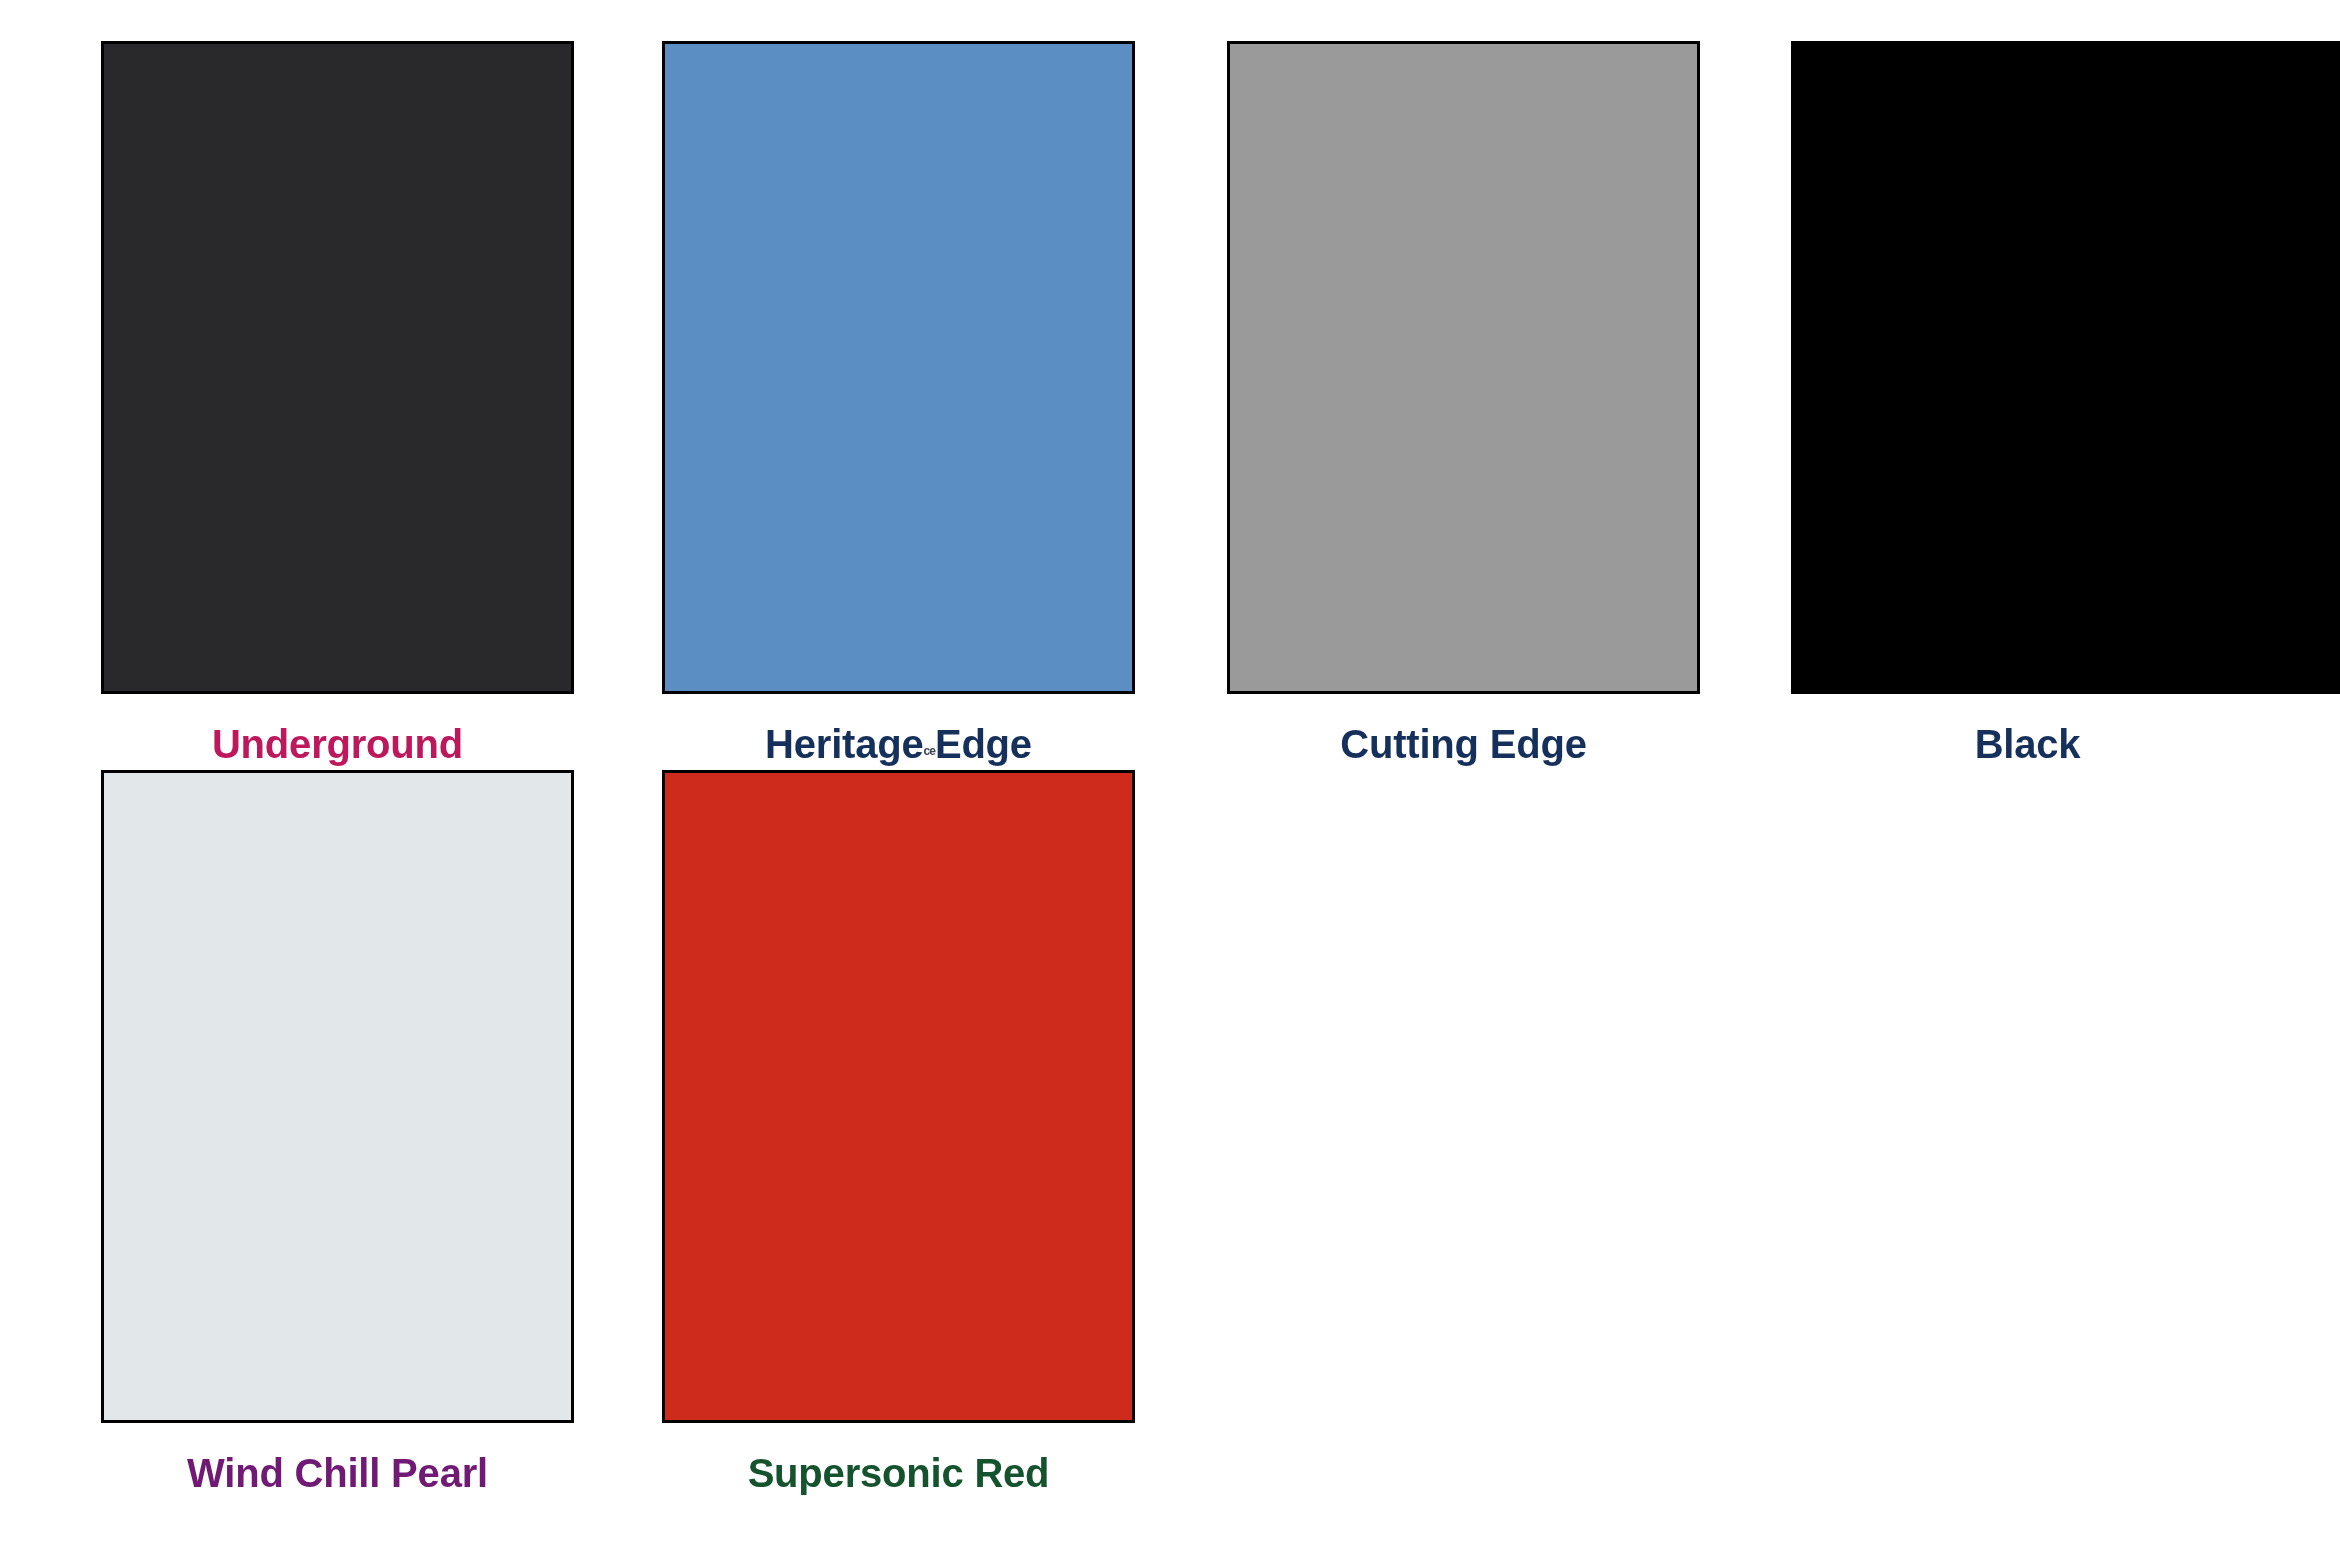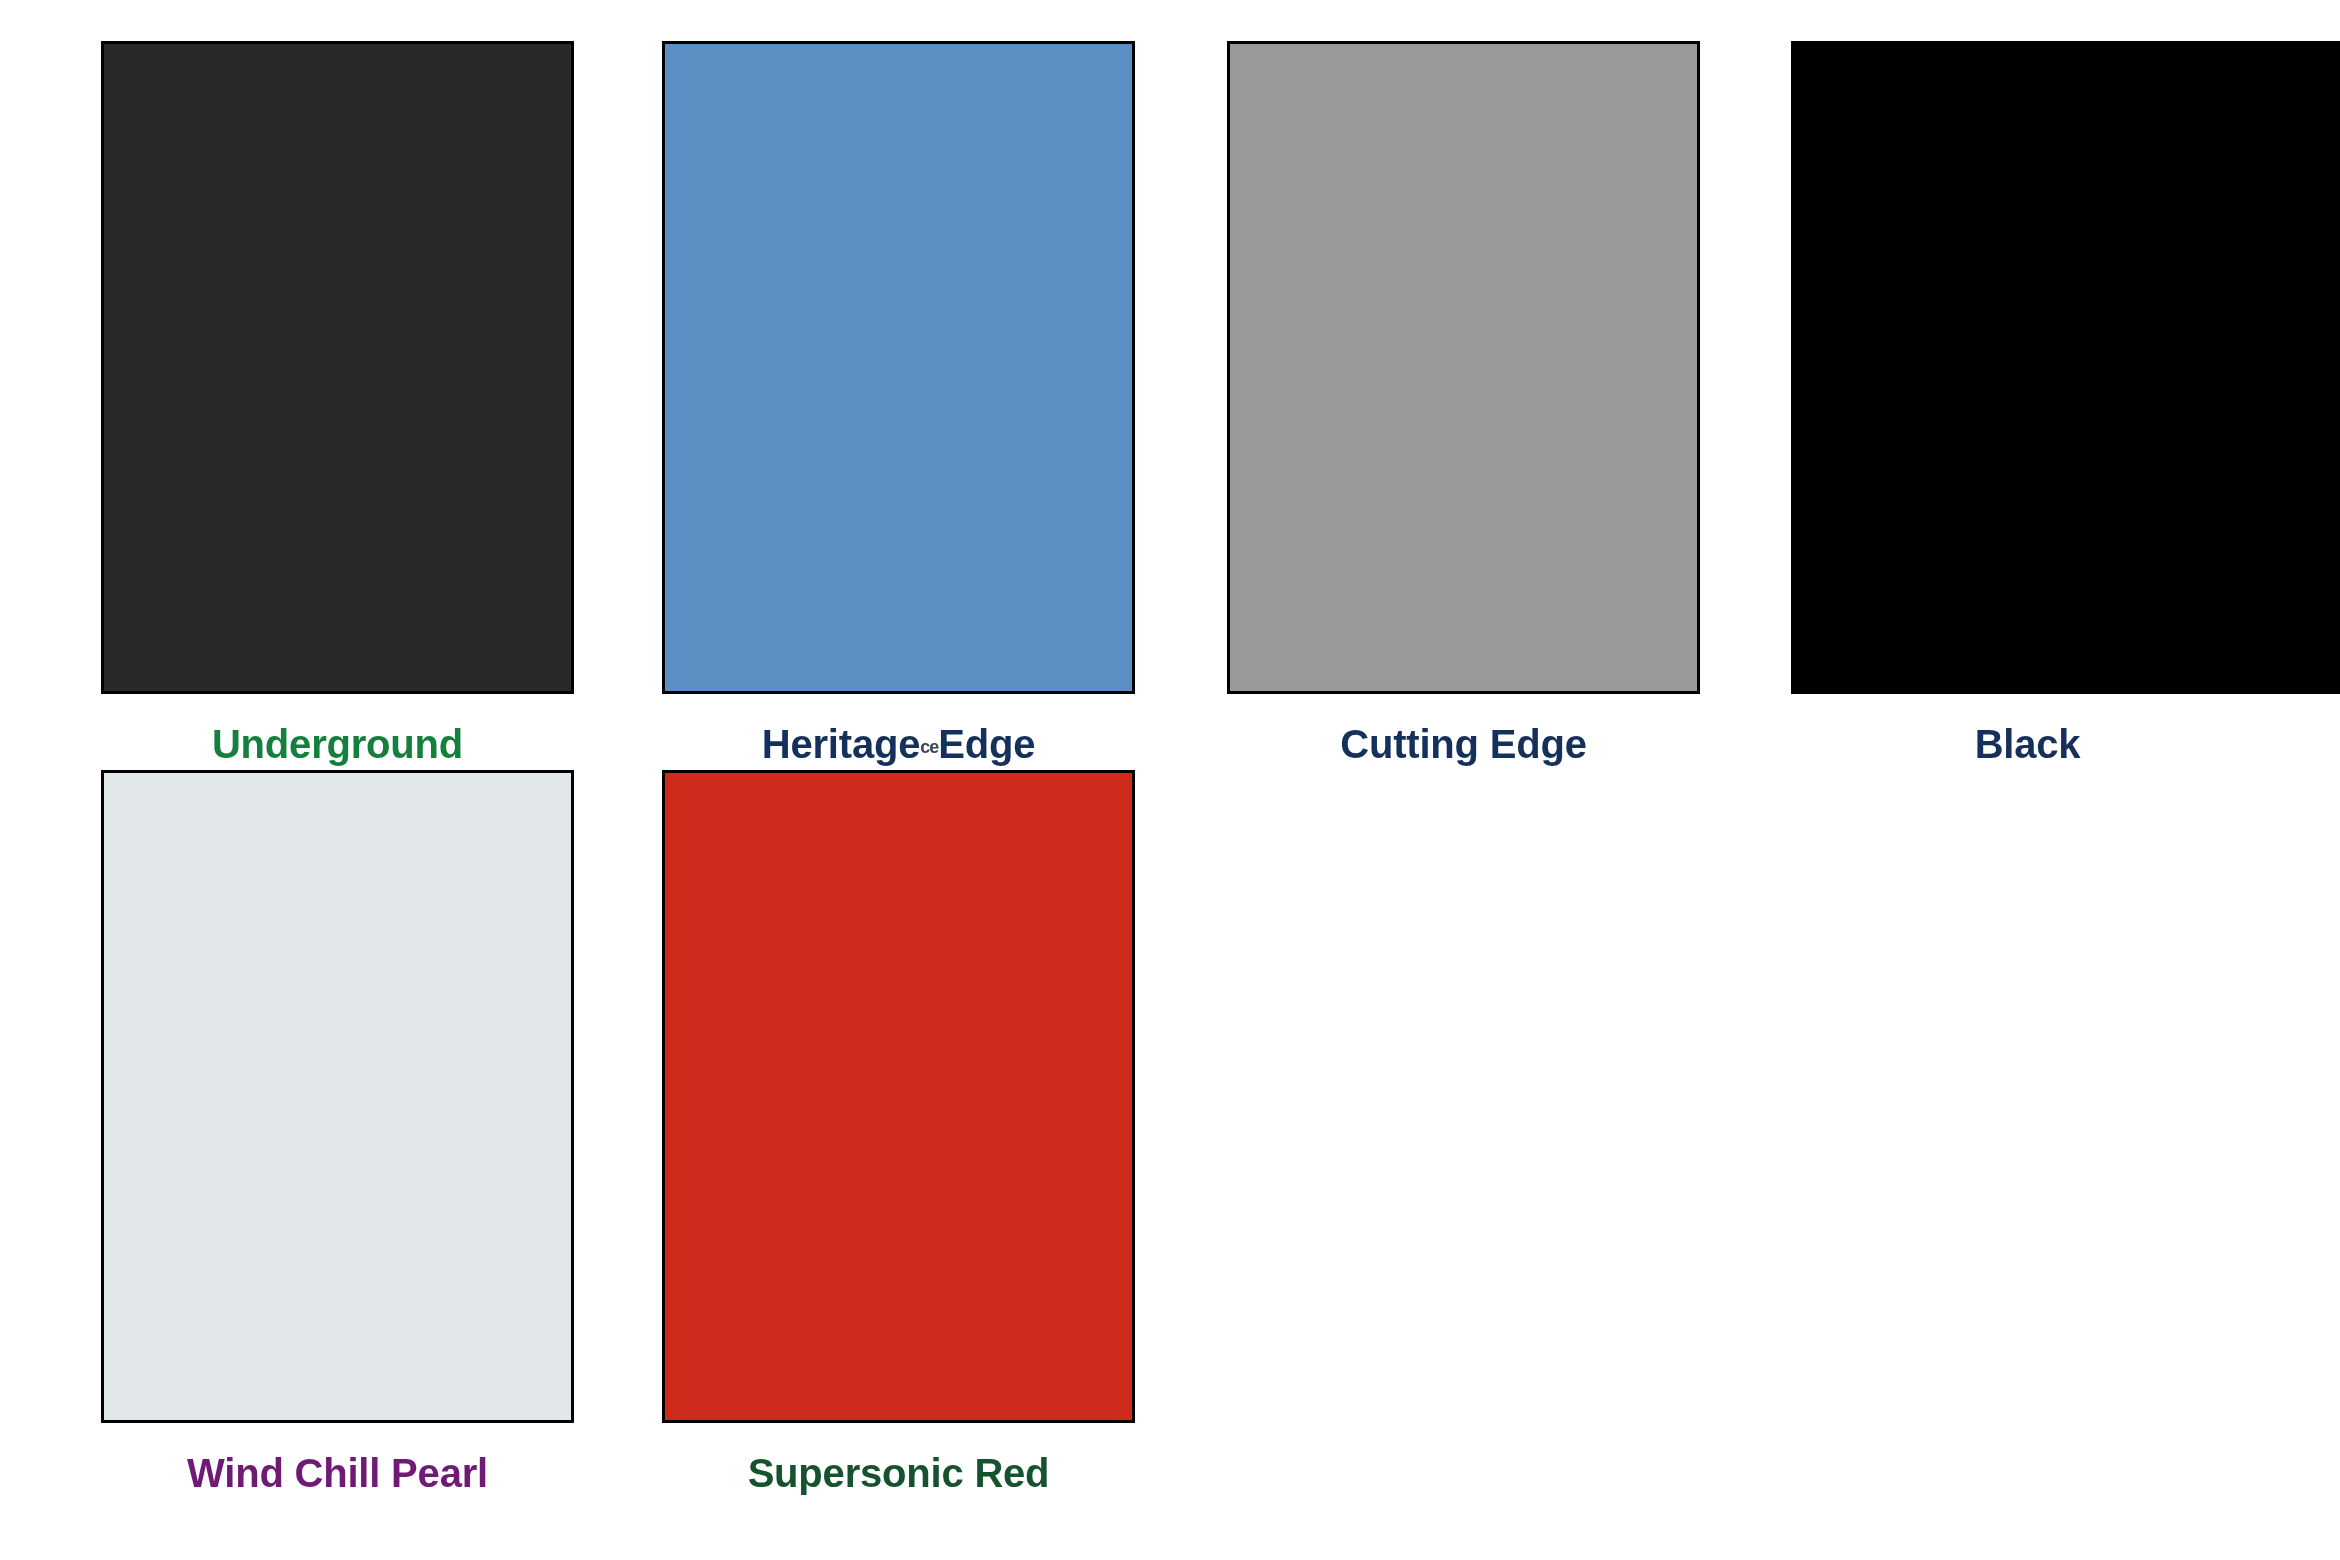--- a/index.html
+++ b/index.html
@@ -50,35 +50,35 @@
     color: #16305c;
     font-family: "Liberation Sans", "DejaVu Sans", sans-serif;
     font-weight: bold;
     font-size: 40px;
     letter-spacing: -0.2px;
     white-space: nowrap;
     line-height: 1;
   }
 
   .swatch-label .label-artifact {
-    font-size: 18px;
+    font-size: 12px;
     vertical-align: 0.28em;
     letter-spacing: -1px;
     color: #3a4455;
     font-weight: bold;
   }
 </style>
 </head>
 <body>
 
 <div id="palette-board" style="background: rgb(255, 255, 255);">
 
   <div class="swatch-cell" style="left:101px; top:41px; width:473px; height:702px;">
     <div class="swatch-chip" style="width: 473px; height: 653px; background-color: rgb(41, 41, 43); border-color: rgb(0, 0, 0);"></div>
-    <div class="swatch-label" style="top: 683px; color: #15803d;">Underground</div>
+    <div class="swatch-label" style="top: 683px; color: #be185d;">Underground</div>
   </div>
 
   <div class="swatch-cell" style="left:662px; top:41px; width:473px; height:702px;">
     <div class="swatch-chip" style="width: 473px; height: 653px; background-color: rgb(91, 143, 196); border-color: rgb(0, 0, 0);"></div>
     <div class="swatch-label" style="top: 683px; color: rgb(22, 48, 92);">
       <span>Heritage</span><span class="label-artifact">ce</span><span>Edge</span>
     </div>
   </div>
 
   <div class="swatch-cell" style="left:1227px; top:41px; width:473px; height:702px;">

